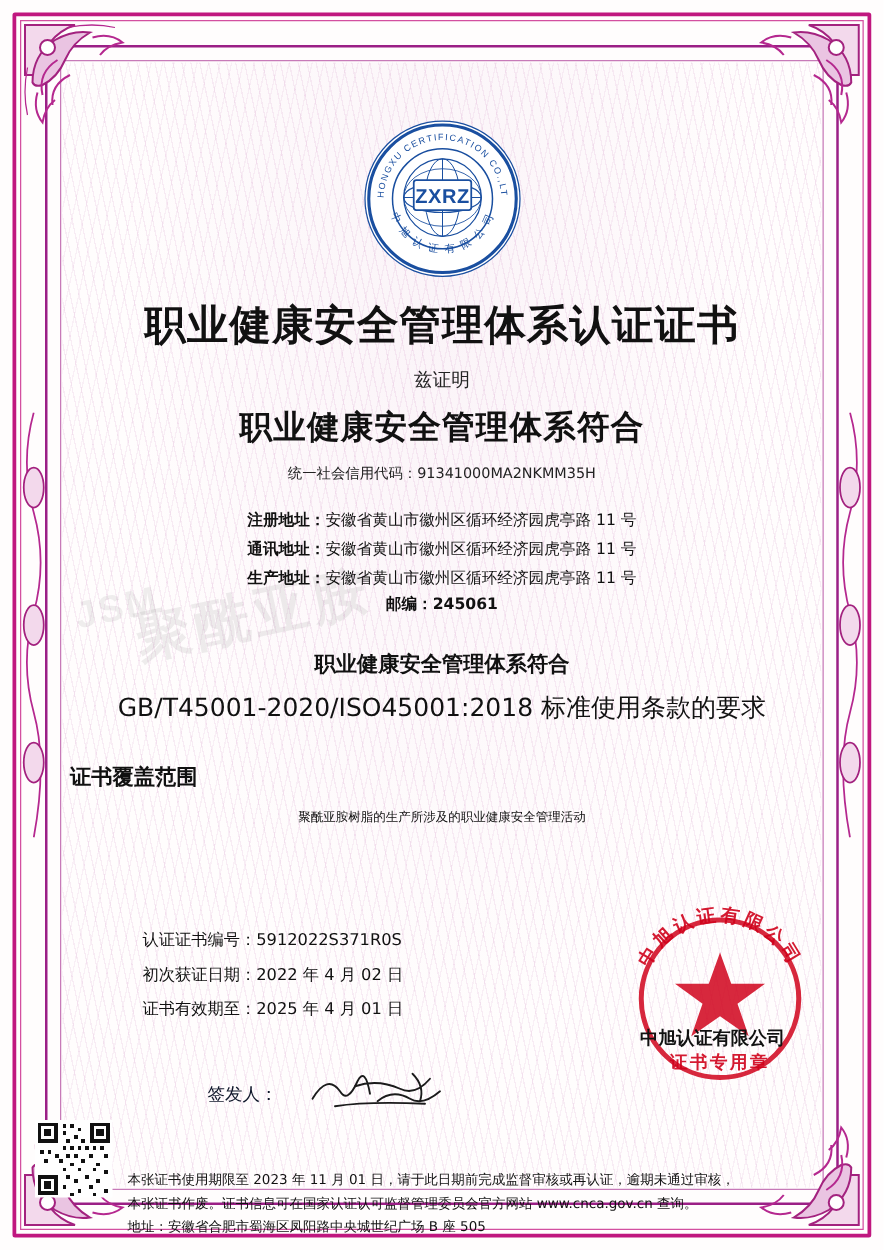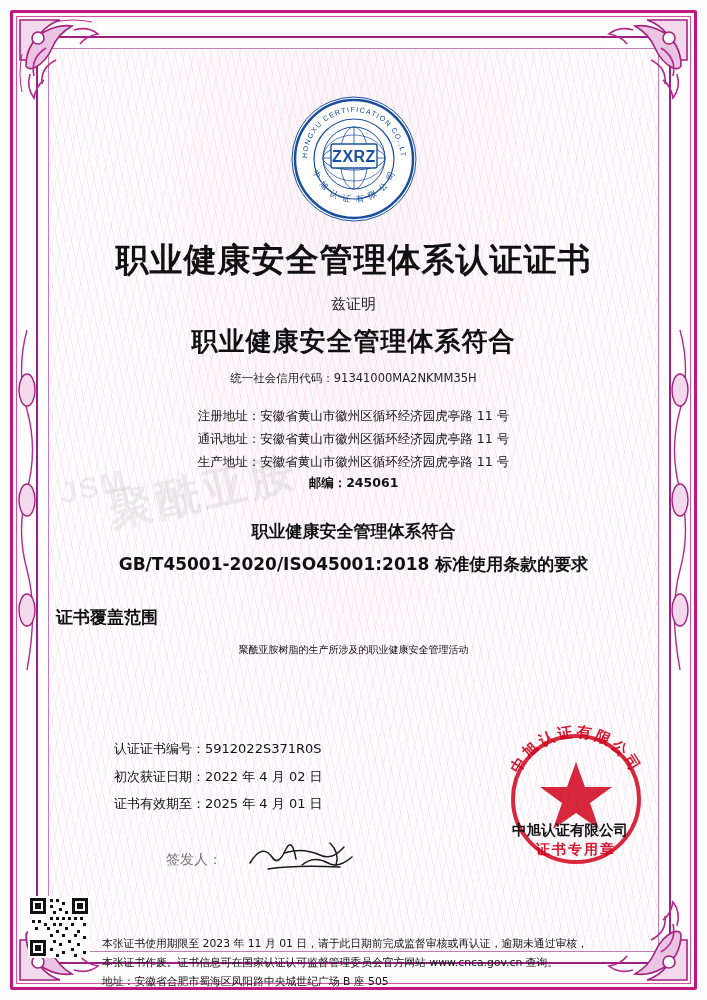--- a/index.html
+++ b/index.html
@@ -140,43 +140,43 @@
   }
 
   .addr-block {
     margin-top: 18px;
     text-align: center;
     line-height: 1.85;
     font-size: 12.5px;
     color: #111;
     font-family: "DejaVu Sans", sans-serif;
   }
-  .addr-row .lbl { font-weight: normal; }
+  .addr-row .lbl { font-weight: bold; }
   .zip {
     margin-top: 2px;
     text-align: center;
     font-size: 12.5px;
     font-weight: bold;
     color: #111;
     font-family: "DejaVu Sans", sans-serif;
   }
 
   .conform {
     margin-top: 28px;
     text-align: center;
     font-size: 17px;
     font-weight: bold;
     color: #111;
     font-family: "DejaVu Sans", sans-serif;
   }
   .standard {
     margin-top: 10px;
     text-align: center;
-    font-size: 17px;
-    font-weight: bold;
+    font-size: 20px;
+    font-weight: normal;
     color: #111;
     font-family: "DejaVu Sans", sans-serif;
   }
   .scope-title {
     margin-top: 30px;
     text-align: left;
     font-size: 17px;
     font-weight: bold;
     color: #111;
     font-family: "DejaVu Sans", sans-serif;
@@ -193,24 +193,24 @@
     margin-top: 78px;
     margin-left: 58px;
     line-height: 2.1;
     font-size: 13px;
     color: #111;
     font-family: "DejaVu Sans", sans-serif;
   }
 
   .signature-row {
     position: relative;
-    margin-top: 34px;
+    margin-top: 46px;
     margin-left: 110px;
     font-size: 14px;
-    color: #737373;
+    color: #0f172a;
     font-family: "DejaVu Sans", sans-serif;
   }
   .sig-scribble {
     position: absolute;
     left: 78px; top: -16px;
   }
 
   
   .seal {
     position: absolute;

